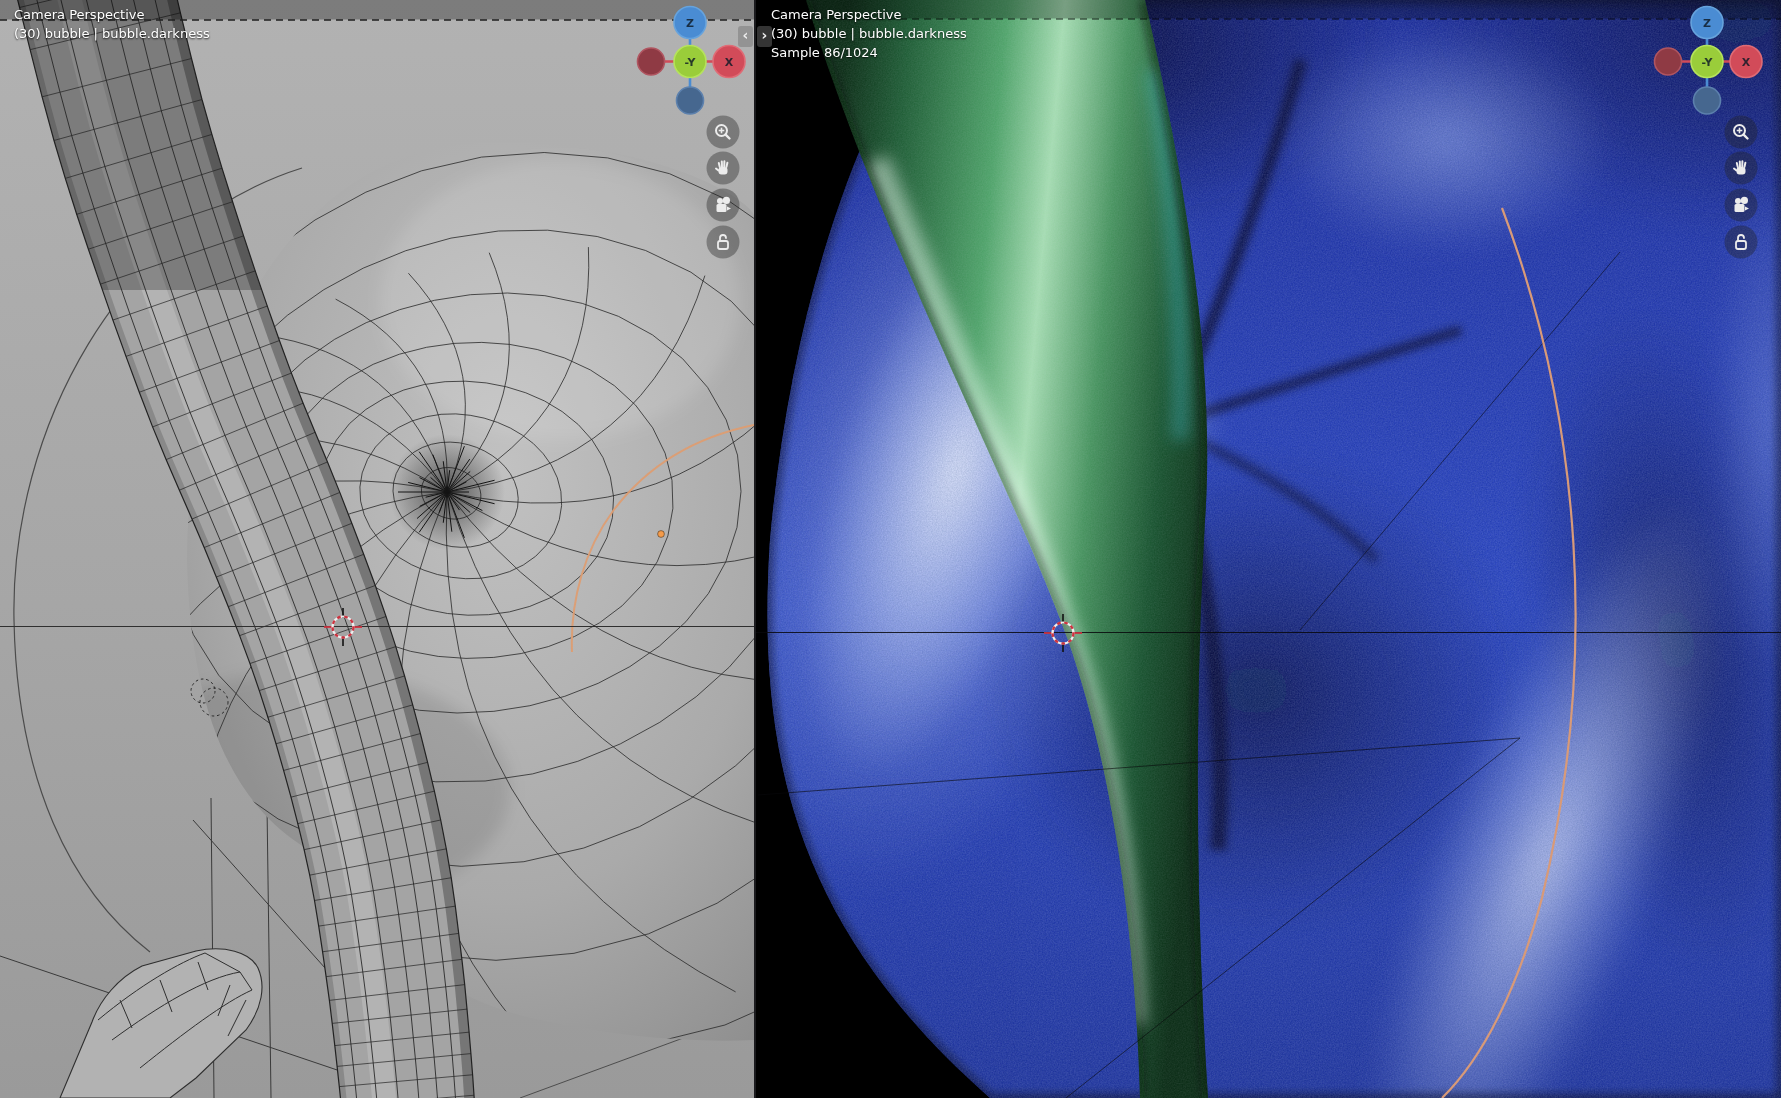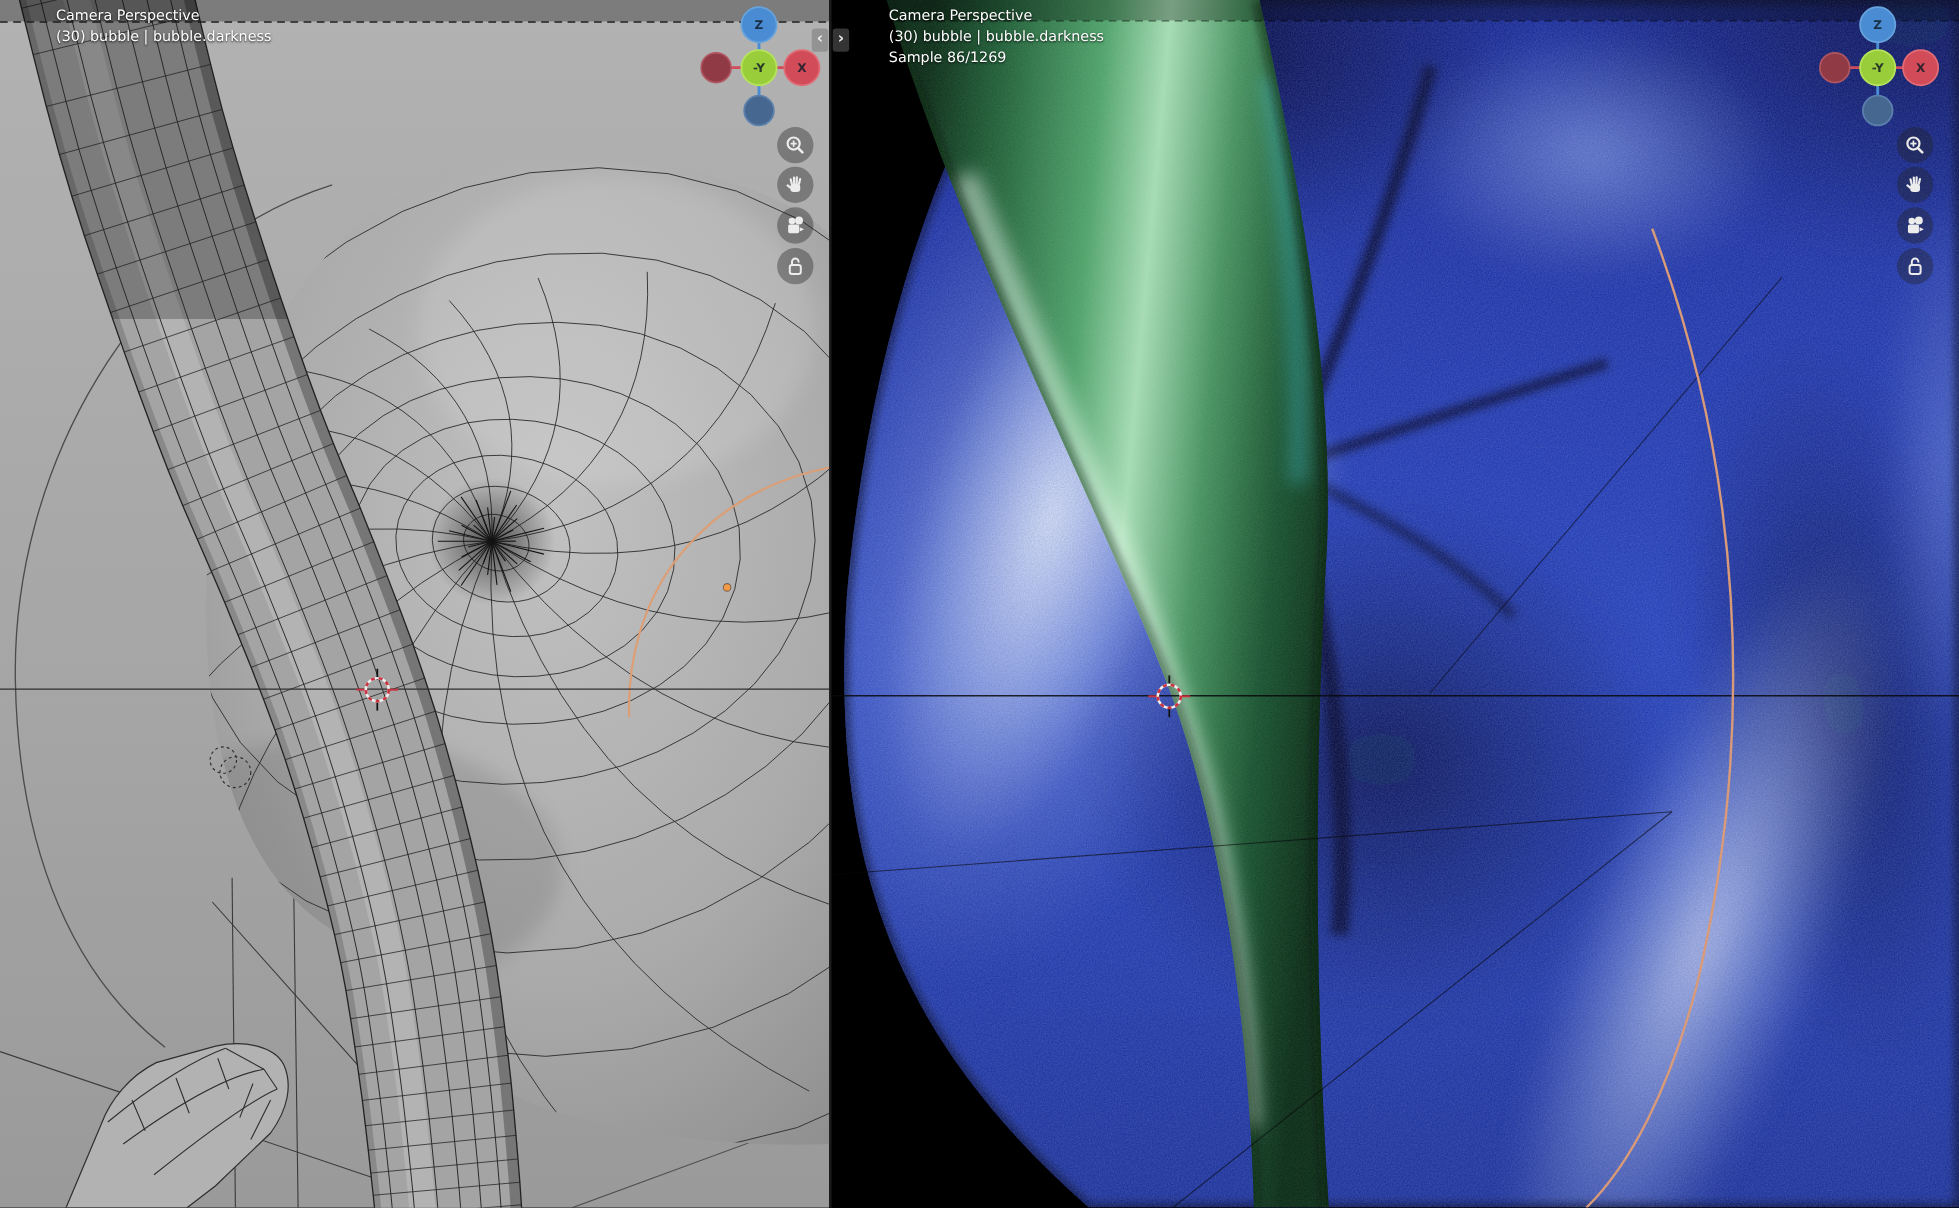--- a/index.html
+++ b/index.html
@@ -4,21 +4,21 @@
 <style>
   html,body{margin:0;padding:0;background:#000;}
   #stage{position:relative;width:1781px;height:1098px;overflow:hidden;
          font-family:"DejaVu Sans","Liberation Sans",sans-serif;}
   .vp{position:absolute;top:0;height:1098px;overflow:hidden;}
   #vpL{left:0;width:754px;}
   #vpR{left:756px;width:1025px;}
   .divider{position:absolute;top:0;left:754px;width:2px;height:1098px;background:#1b1b1e;}
   .vp svg{position:absolute;top:0;left:0;}
   .vp-header{position:absolute;top:5px;left:14px;color:#fff;font-size:13px;
-             line-height:19px;text-shadow:0 1px 2px rgba(0,0,0,.85);pointer-events:none;white-space:nowrap;margin-left:37px;}
+             line-height:19px;text-shadow:0 1px 2px rgba(0,0,0,.85);pointer-events:none;white-space:nowrap;}
   .chev{position:absolute;top:26px;width:15px;height:21px;border-radius:3px;color:#ececec;
         font-size:14px;line-height:19px;text-align:center;font-weight:bold;cursor:pointer;}
   .chevL{left:738px;background:rgba(130,130,130,.65);}
   .chevR{left:757px;background:rgba(80,80,80,.65);}
   text.axis{font-family:"DejaVu Sans","Liberation Sans",sans-serif;font-size:11px;font-weight:bold;
             fill:rgba(14,26,38,.82);text-anchor:middle;}
 </style>
 </head>
 <body>
 
@@ -436,19 +436,19 @@
             <circle cx="1741" cy="242" r="16.5" fill="rgba(35,35,35,.38)"></circle>
             <rect x="1736" y="241" width="10" height="8" rx="2" fill="none" stroke="#ececec" stroke-width="1.8"></rect>
             <path d="M1738,241 V238 A3,3 0 0 1 1744,238" fill="none" stroke="#ececec" stroke-width="1.8" stroke-linecap="round"></path>
           </g>
         </g>
     </svg>
 
     <div class="vp-header" style="left:15px;">
       <div>Camera Perspective</div>
       <div>(30) bubble | bubble.darkness</div>
-      <div>Sample 86/1269</div>
+      <div>Sample 86/1024</div>
     </div>
   </section>
 
   <div class="chev chevL">‹</div>
   <div class="chev chevR">›</div>
 </div>
 
 </body></html>

